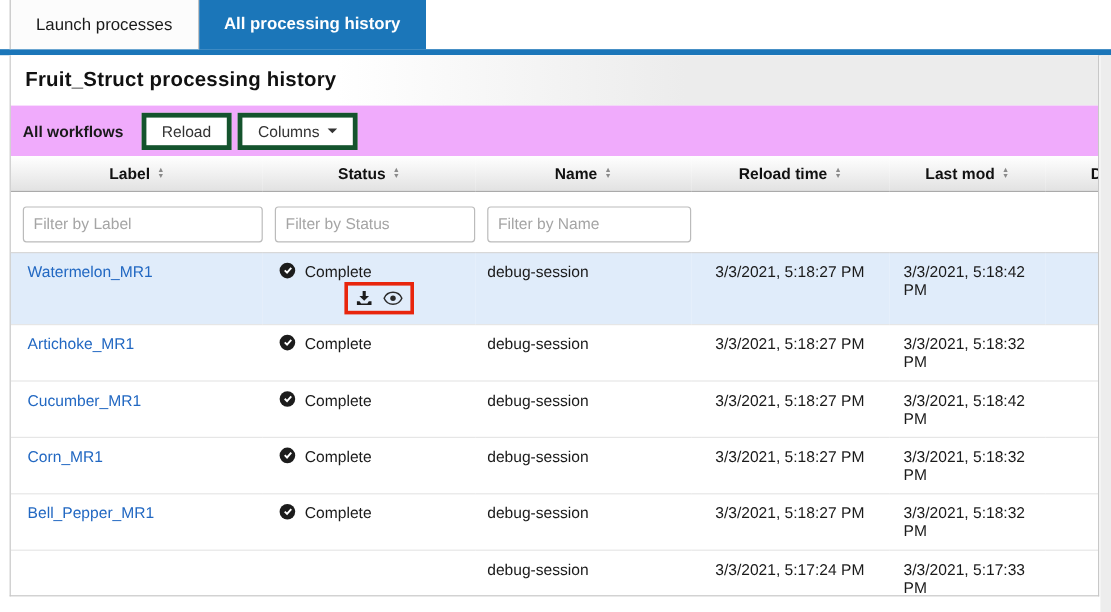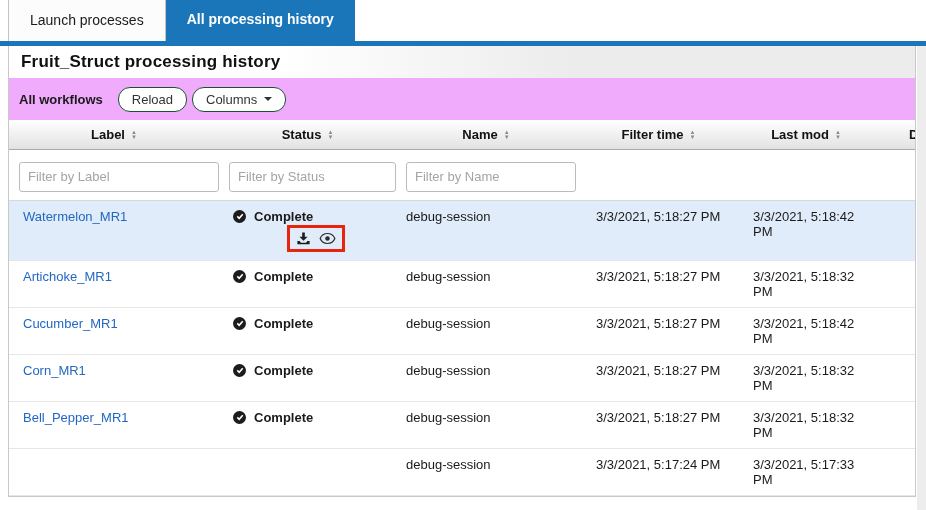--- a/index.html
+++ b/index.html
@@ -11,29 +11,29 @@
   .tab { height: 44px; display: flex; align-items: center; padding: 0 21px;
     font-size: 14px; cursor: pointer; }
   .tab.inactive { background: #fcfcfc; border: 1px solid #c3c3c3; border-bottom: none;
     color: #1a1a1a; }
   .tab.active { background: #1b76b9; color: #ffffff; font-weight: 600; border: none; }
   .accent-bar { height: 5px; width: 926px; background: #1b76b9; }
 
   
   .panel { margin-left: 8px; width: 908px; height: 451px;
     border: 1px solid #c8c8c8; border-top: none; overflow: hidden; background: #fff; }
-  .panel-top { height: 32px; display: flex; align-items: center; padding-left: 12px;
+  .panel-top { height: 42px; display: flex; align-items: center; padding-left: 12px;
     background: linear-gradient(to right, #ffffff 30%, #ececec 62%); }
   .panel-top h1 { font-size: 17px; font-weight: bold; color: #111; letter-spacing: .2px; }
 
   
   .toolbar { height: 42px; background: #f0abfc; display: flex; align-items: center;
     padding: 0 10px; gap: 5px; }
   .toolbar .wf-label { font-size: 13px; font-weight: bold; color: #1a1a1a; margin-right: 10px; }
-  .tbtn { background: #ffffff; border: 1px solid #14532d; border-radius: 12px;
+  .tbtn { background: #ffffff; border: 4px solid #14532d; border-radius: 0;
     font-size: 13px; color: #333; padding: 4px 13px; cursor: pointer;
     font-family: "Liberation Sans", sans-serif; display: inline-flex; align-items: center; }
   .caret { display: inline-block; width: 0; height: 0; margin-left: 7px;
     border-left: 4px solid transparent; border-right: 4px solid transparent;
     border-top: 4px solid #333; }
 
   
   table { border-collapse: collapse; table-layout: fixed; width: 906px; }
   th { height: 29px; background: linear-gradient(#ffffff, #e2e2e2);
     border-bottom: 1px solid #aaaaaa; font-size: 13px; font-weight: bold;
@@ -52,21 +52,21 @@
     line-height: 15px; }
   tbody tr.selected { background: #e0ecfa; border-radius: 28px; }
   td.c-label { padding-left: 14px; }
   td.c-label a { color: #2268c2; text-decoration: none; cursor: pointer; }
   td.c-status { padding-left: 14px; }
   td.c-name { padding-left: 10px; }
   td.c-launch { padding-left: 20px; padding-right: 4px; }
   td.c-mod { padding-left: 12px; padding-right: 6px; }
   th.h-d { text-align: left; padding-left: 38px; }
 
-  .status-line { display: flex; align-items: center; gap: 8px; font-weight: bold; }
+  .status-line { display: flex; align-items: flex-start; gap: 8px; }
   .check-circle { width: 13px; height: 13px; border-radius: 50%; background: #1c1c1c;
     display: inline-flex; align-items: center; justify-content: center; flex: 0 0 13px; }
   .action-box { display: inline-flex; align-items: center; gap: 8px;
     border: 3px solid #e8250c; padding: 3px 6px; margin: 1px 0 0 54px; }
   .icon-btn { background: none; border: none; padding: 0; cursor: pointer;
     display: inline-flex; align-items: center; }
 
   .scroll-strip { position: absolute; left: 917px; top: 46px; width: 9px;
     height: 464px; background: #ededed; }
 </style>
@@ -116,21 +116,21 @@
               <span>▼</span>
             </span>
         </th>
         <th>
           <span>Name</span><span class="sort">
               <span>▲</span>
               <span>▼</span>
             </span>
         </th>
         <th>
-          <span>Filter time</span><span class="sort">
+          <span>Reload time</span><span class="sort">
               <span>▲</span>
               <span>▼</span>
             </span>
         </th>
         <th>
           <span>Last mod</span><span class="sort">
               <span>▲</span>
               <span>▼</span>
             </span>
         </th>

